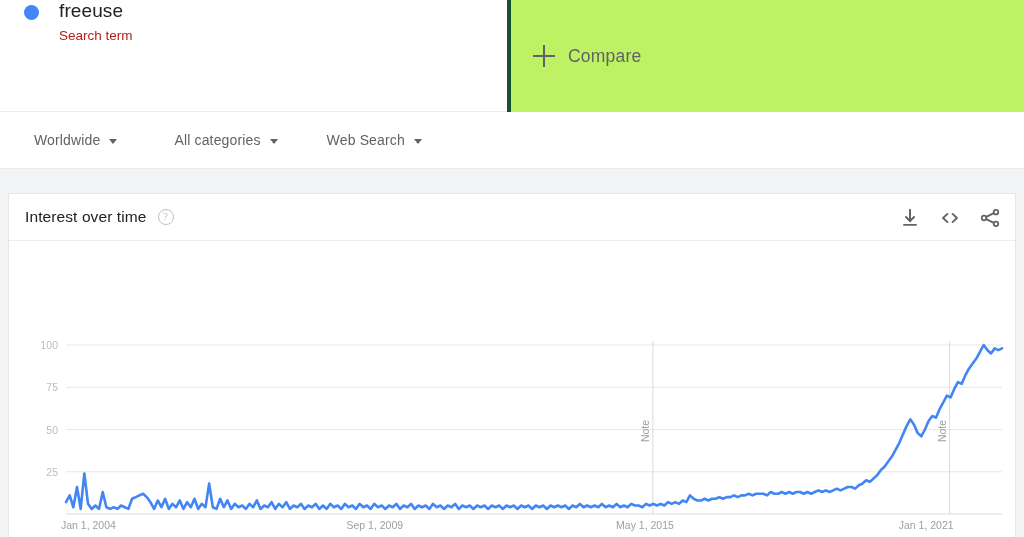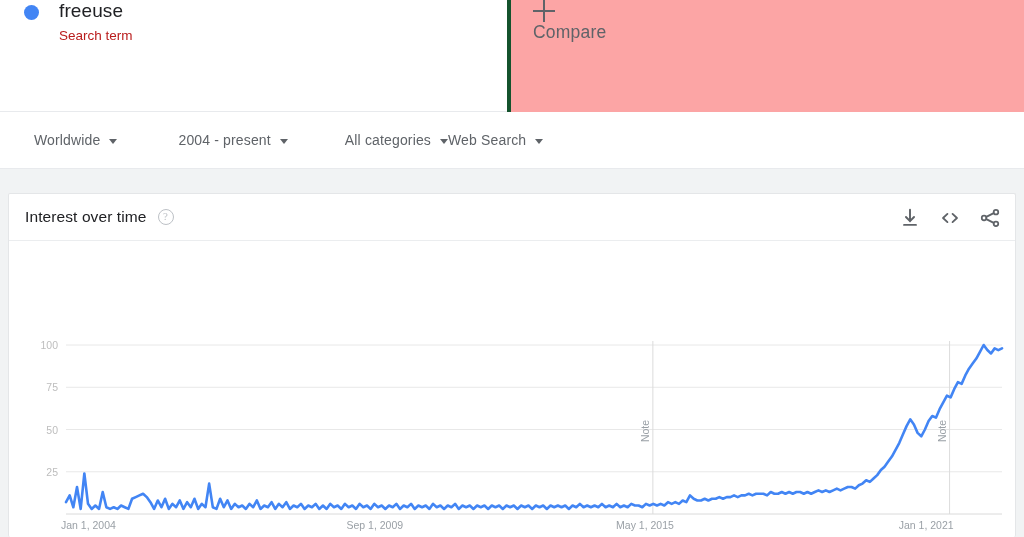--- a/index.html
+++ b/index.html
@@ -27,22 +27,22 @@
     width: 15px; height: 15px; border-radius: 50%;
     background: #4285f4; margin-top: 5px; margin-right: 20px; flex: none;
   }
   .term-name {
     font-size: 19px; color: #202124; line-height: 22px; letter-spacing: .1px;
   }
   .term-sub {
     font-size: 13.5px; color: #b91c1c; line-height: 18px; margin-top: 5px;
   }
   .compare-cell {
-    width: 513px; height: 112px; display: flex; 
-    padding-left: 22px; background: #fca5a5; cursor: pointer; flex-direction: column;
+    width: 513px; height: 112px; display: flex; align-items: center;
+    padding-left: 22px; background: #bef264; cursor: pointer;
   }
   .plus-icon {
     width: 22px; height: 22px; position: relative; margin-right: 13px; flex: none;
   }
   .plus-icon::before, .plus-icon::after {
     content: ""; position: absolute; background: #5f6368;
   }
   .plus-icon::before { left: 0; top: 10px; width: 22px; height: 1.6px; }
   .plus-icon::after { top: 0; left: 10px; height: 22px; width: 1.6px; }
   .compare-label { font-size: 17.5px; color: #5f6368; letter-spacing: .2px; }
@@ -59,21 +59,21 @@
   .filter-label { font-size: 14px; color: #5f6368; letter-spacing: .15px; }
   .caret {
     width: 0; height: 0; margin-left: 9px; margin-top: 2px;
     border-left: 4.5px solid transparent;
     border-right: 4.5px solid transparent;
     border-top: 5px solid #5f6368;
   }
   .f1 { margin-left: 34px; }
   .f2 { margin-left: 61px; }
   .f3 { margin-left: 57px; }
-  .f4 { }
+  .f4 { margin-left: 49px; }
 
   
   .card {
     position: absolute; left: 8px; top: 193px; width: 1008px; height: 344px;
     background: #fff; border: 1px solid #e4e6e8; border-bottom: none;
     border-radius: 2px;
   }
   .card-head {
     position: relative; height: 47px; display: flex; align-items: center;
     border-bottom: 1px solid #ebedef;
@@ -126,24 +126,20 @@
     </div>
     <div class="compare-cell">
       <span class="plus-icon"></span>
       <span class="compare-label">Compare</span>
     </div>
   </div>
 
   <div class="filter-bar">
     <div class="filter f1">
       <span class="filter-label">Worldwide</span>
-      <span class="caret"></span>
-    </div>
-    <div class="filter f2">
-      <span class="filter-label">2004 - present</span>
       <span class="caret"></span>
     </div>
     <div class="filter f3">
       <span class="filter-label">All categories</span>
       <span class="caret"></span>
     </div>
     <div class="filter f4">
       <span class="filter-label">Web Search</span>
       <span class="caret"></span>
     </div>

